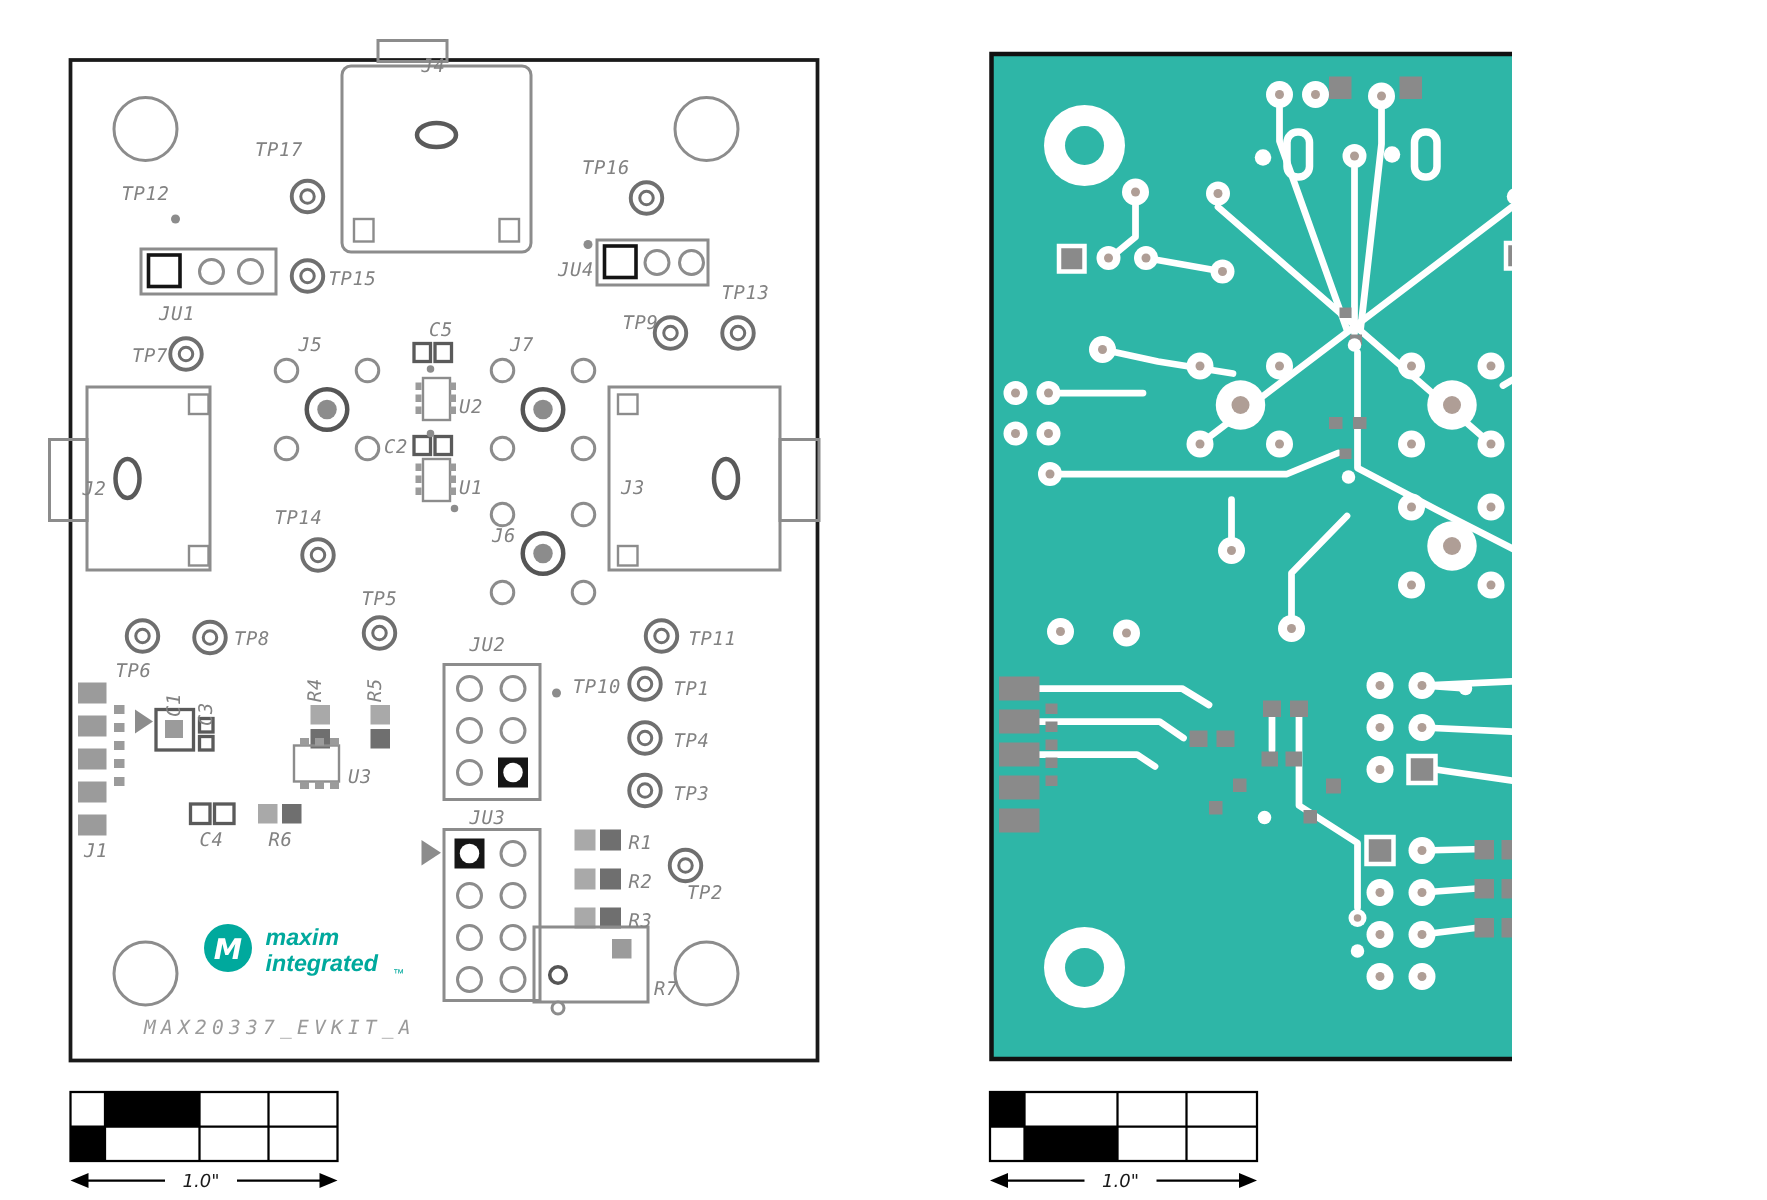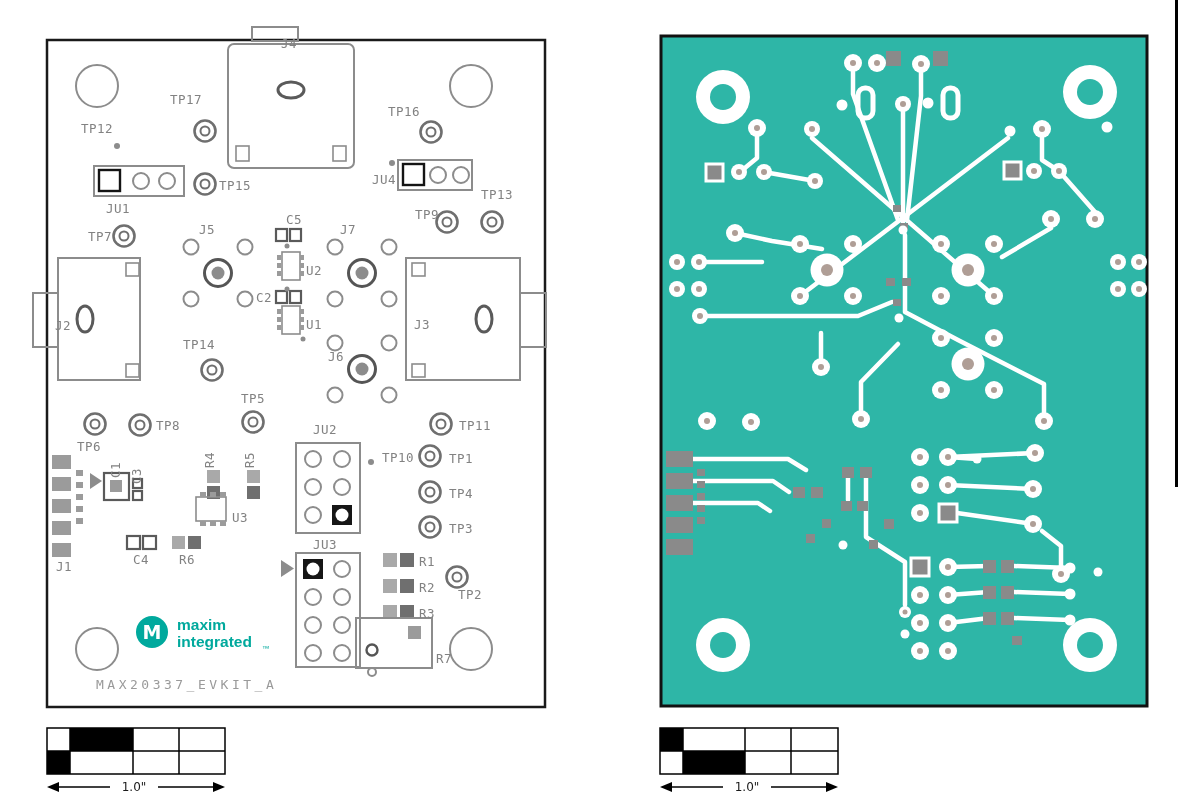--- a/index.html
+++ b/index.html
@@ -2,22 +2,22 @@
 <html style="--copper: #2EB6A7; --silk: #8C8C8C; --brand: #00A99D; --drill: #AF9E96;"><head>
 <meta charset="utf-8">
 <style>
   :root{
     --copper:#2EB6A7;
     --silk:#8C8C8C;
     --brand:#00A99D;
     --drill:#AF9E96;
   }
   html,body{margin:0;padding:0;background:#fff;}
-  .page{position:relative;width:1178px;height:800px;background:#fff;overflow:hidden;
-        font-family:"DejaVu Sans",sans-serif;}
+  .page{position:relative;width:1008px;height:800px;background:#fff;overflow:hidden;
+        font-family:"DejaVu Sans",sans-serif;font-style:italic;}
   .silk{fill:none;stroke:var(--silk);stroke-width:2;}
   .silk-thin{fill:none;stroke:var(--silk);stroke-width:1.6;}
   .silk-dark{fill:none;stroke:#5a5a5a;stroke-width:3;}
   .silk-black{fill:#fff;stroke:#141414;stroke-width:2.4;}
   .cap{fill:#fff;stroke:#5a5a5a;stroke-width:2.2;}
   .padA{fill:#A9A9A9;}
   .padB{fill:#6F6F6F;}
   .padG{fill:#9b9b9b;}
   .silk-label{font-family:"DejaVu Sans Mono",monospace;font-size:12.5px;fill:#828282;letter-spacing:.5px;}
   .board-name{font-family:"DejaVu Sans Mono",monospace;font-size:13px;fill:#9a9a9a;letter-spacing:3.5px;}

